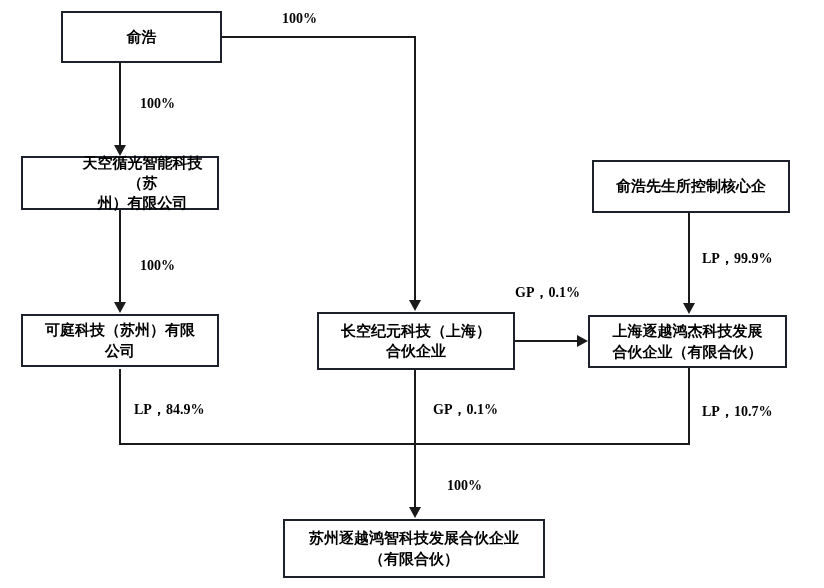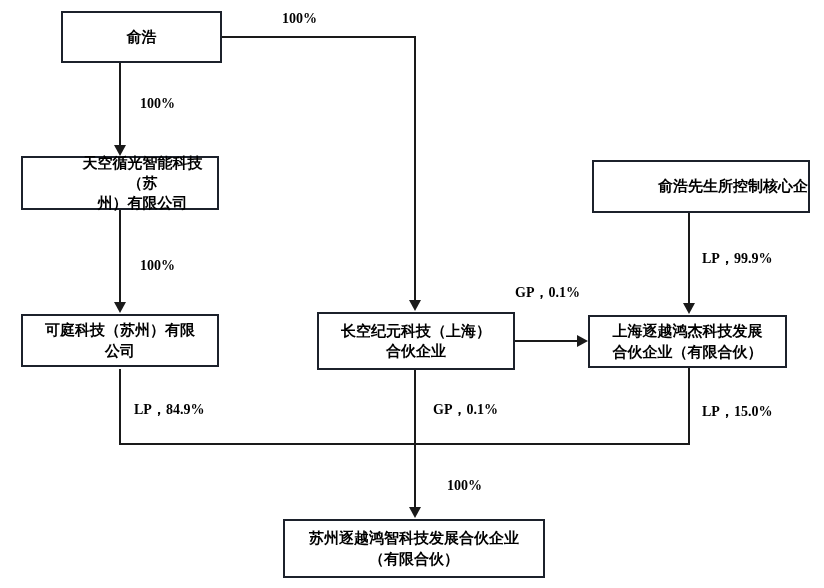--- a/index.html
+++ b/index.html
@@ -88,21 +88,21 @@
   <div class="line" style="left:414px; top:370px; width:2px; height:138px;"></div>
   <div class="arrow-down" style="left:409px; top:507px;"></div>
 
   <span class="edge-label" style="left:139px; top:96px;">100%</span>
   <span class="edge-label" style="left:281px; top:11px;">100%</span>
   <span class="edge-label" style="left:139px; top:258px;">100%</span>
   <span class="edge-label" style="left:701px; top:250px;">LP，99.9%</span>
   <span class="edge-label" style="left:514px; top:284px;">GP，0.1%</span>
   <span class="edge-label" style="left:133px; top:401px;">LP，84.9%</span>
   <span class="edge-label" style="left:432px; top:401px;">GP，0.1%</span>
-  <span class="edge-label" style="left:701px; top:403px;">LP，15.0%</span>
+  <span class="edge-label" style="left:701px; top:403px;">LP，10.7%</span>
   <span class="edge-label" style="left:446px; top:478px;">100%</span>
 
   <div class="node" style="left:39px; top:11px; width:161px; height:52px;margin-left:22px;">
     <span>俞浩</span>
   </div>
 
   <div class="node" style="left:21px; top:156px; width:198px; height:54px;padding-left:45px;">
     <span>天空循光智能科技（苏</span>
     <span>州）有限公司</span>
   </div>
@@ -110,21 +110,21 @@
   <div class="node" style="left:21px; top:314px; width:198px; height:53px;">
     <span>可庭科技（苏州）有限</span>
     <span>公司</span>
   </div>
 
   <div class="node" style="left:317px; top:312px; width:198px; height:58px;">
     <span>长空纪元科技（上海）</span>
     <span>合伙企业</span>
   </div>
 
-  <div class="node" style="left:592px; top:160px; width:218px; height:53px;align-items:flex-end;">
+  <div class="node" style="left:592px; top:160px; width:198px; height:53px;">
     <span>俞浩先生所控制核心企</span>
   </div>
 
   <div class="node" style="left:588px; top:315px; width:199px; height:53px;">
     <span>上海逐越鸿杰科技发展</span>
     <span>合伙企业（有限合伙）</span>
   </div>
 
   <div class="node" style="left:283px; top:519px; width:262px; height:59px;">
     <span>苏州逐越鸿智科技发展合伙企业</span>

